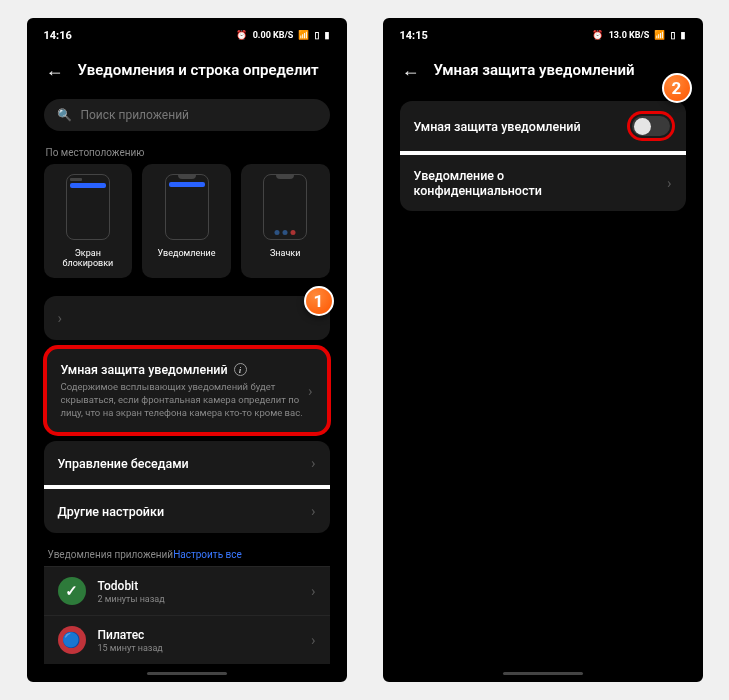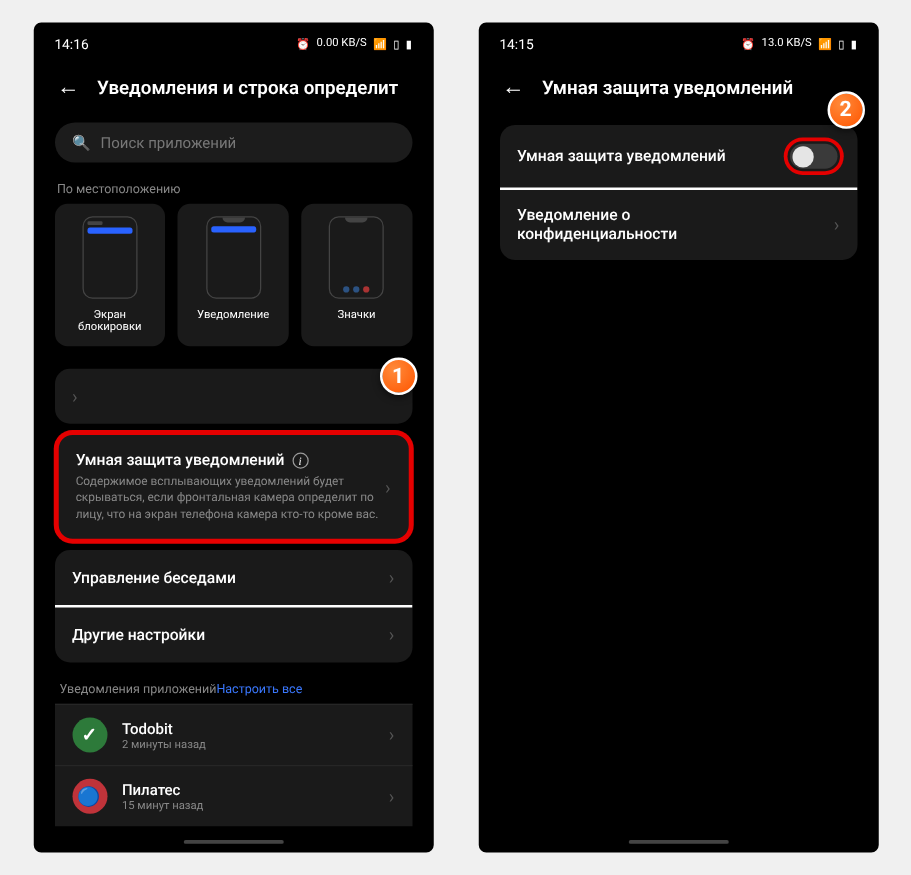--- a/index.html
+++ b/index.html
@@ -21,21 +21,21 @@
     position: relative;
     color: #fff;
   }
   .statusbar {
     height: 28px;
     display: flex;
     align-items: center;
     justify-content: space-between;
     padding: 0 14px;
     font-size: 11px;
-    font-weight: 400;
+    font-weight: 700;
   }
   .status-icons { display: flex; gap: 5px; align-items: center; font-size: 9px; }
   .header {
     display: flex;
     align-items: center;
     gap: 14px;
     padding: 10px 16px 14px;
   }
   .back-arrow { font-size: 18px; font-weight: 300; }
   .header-title { font-size: 15px; font-weight: 600; }
@@ -108,21 +108,21 @@
     border-radius: 12px;
     margin: 6px 14px;
     overflow: hidden;
   }
   .row {
     display: flex;
     align-items: center;
     padding: 13px 14px;
     position: relative;
   }
-  .row + .row { border-top: 2px solid #ffffff; gap: 36px; }
+  .row + .row { border-top: 4px solid #ffffff; gap: 36px; }
   .row-content { flex: 1; }
   .row-title { font-size: 12.5px; font-weight: 500; display: flex; align-items: center; gap: 6px; }
   .row-desc { font-size: 9.5px; color: #888; margin-top: 4px; line-height: 1.35; }
   .chev { color: #555; font-size: 15px; }
   .info-icon {
     display: inline-flex;
     width: 13px;
     height: 13px;
     border: 1px solid #999;
     border-radius: 50%;

